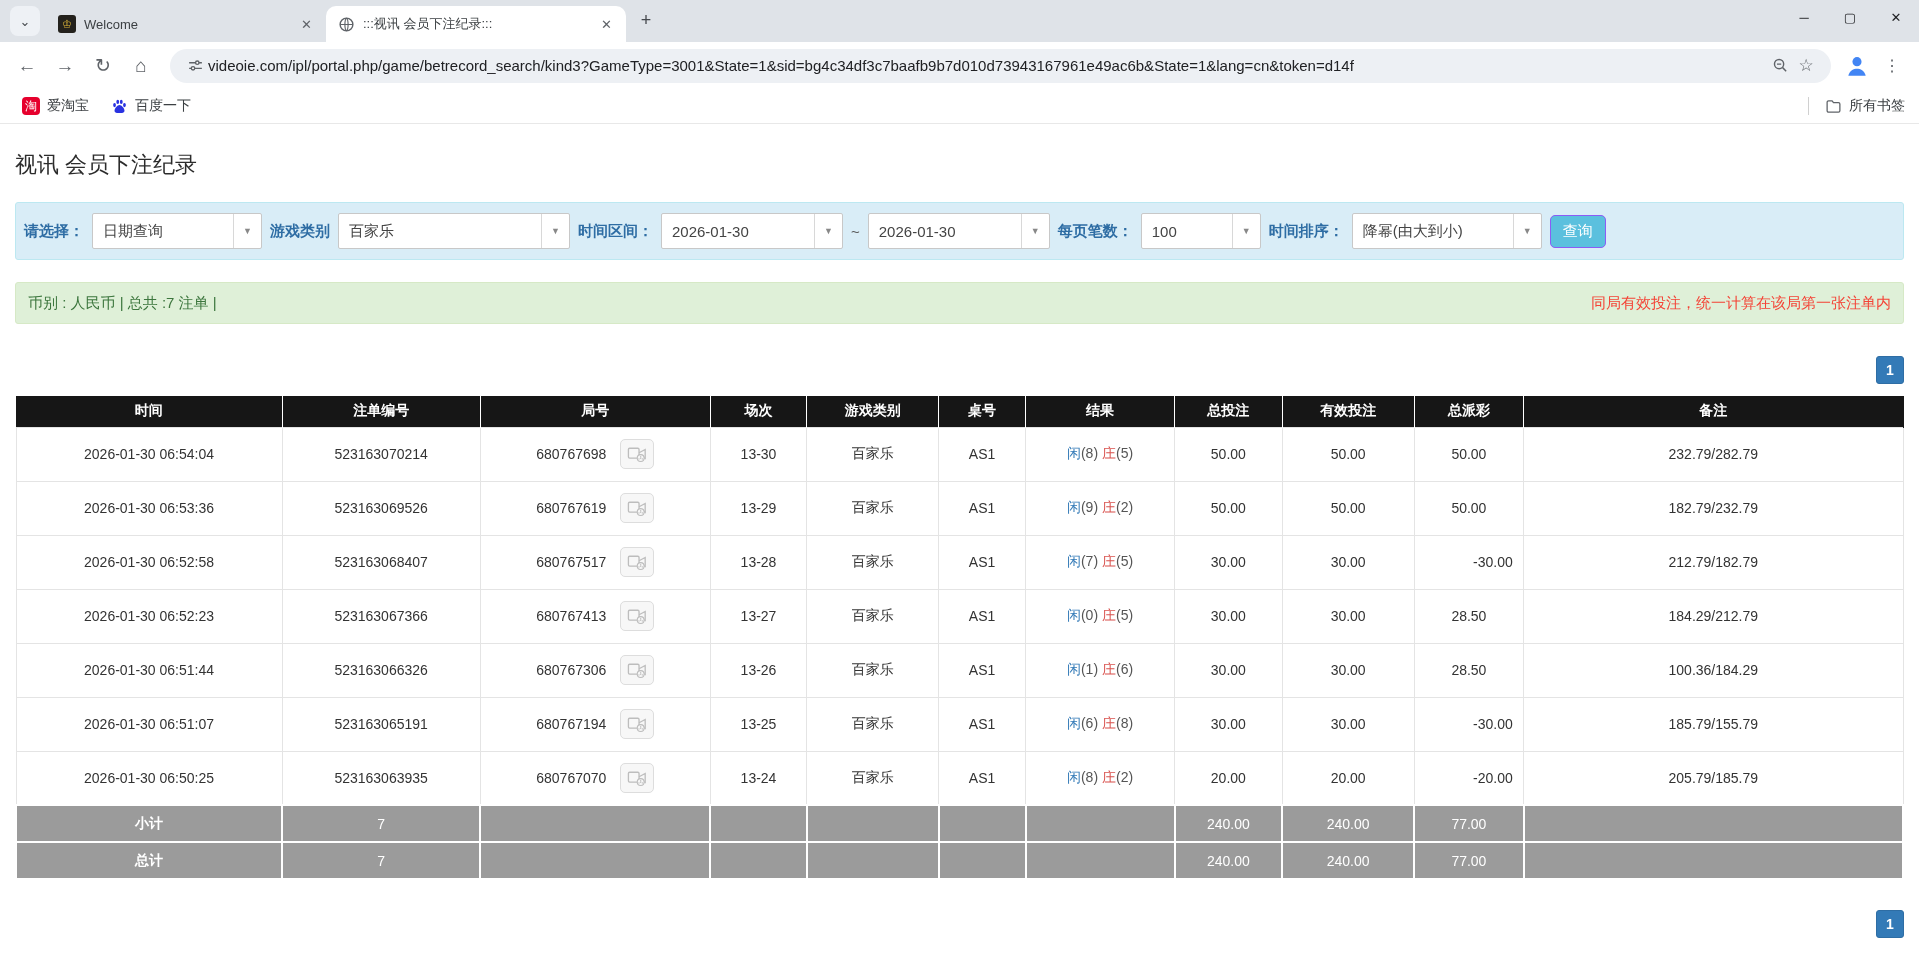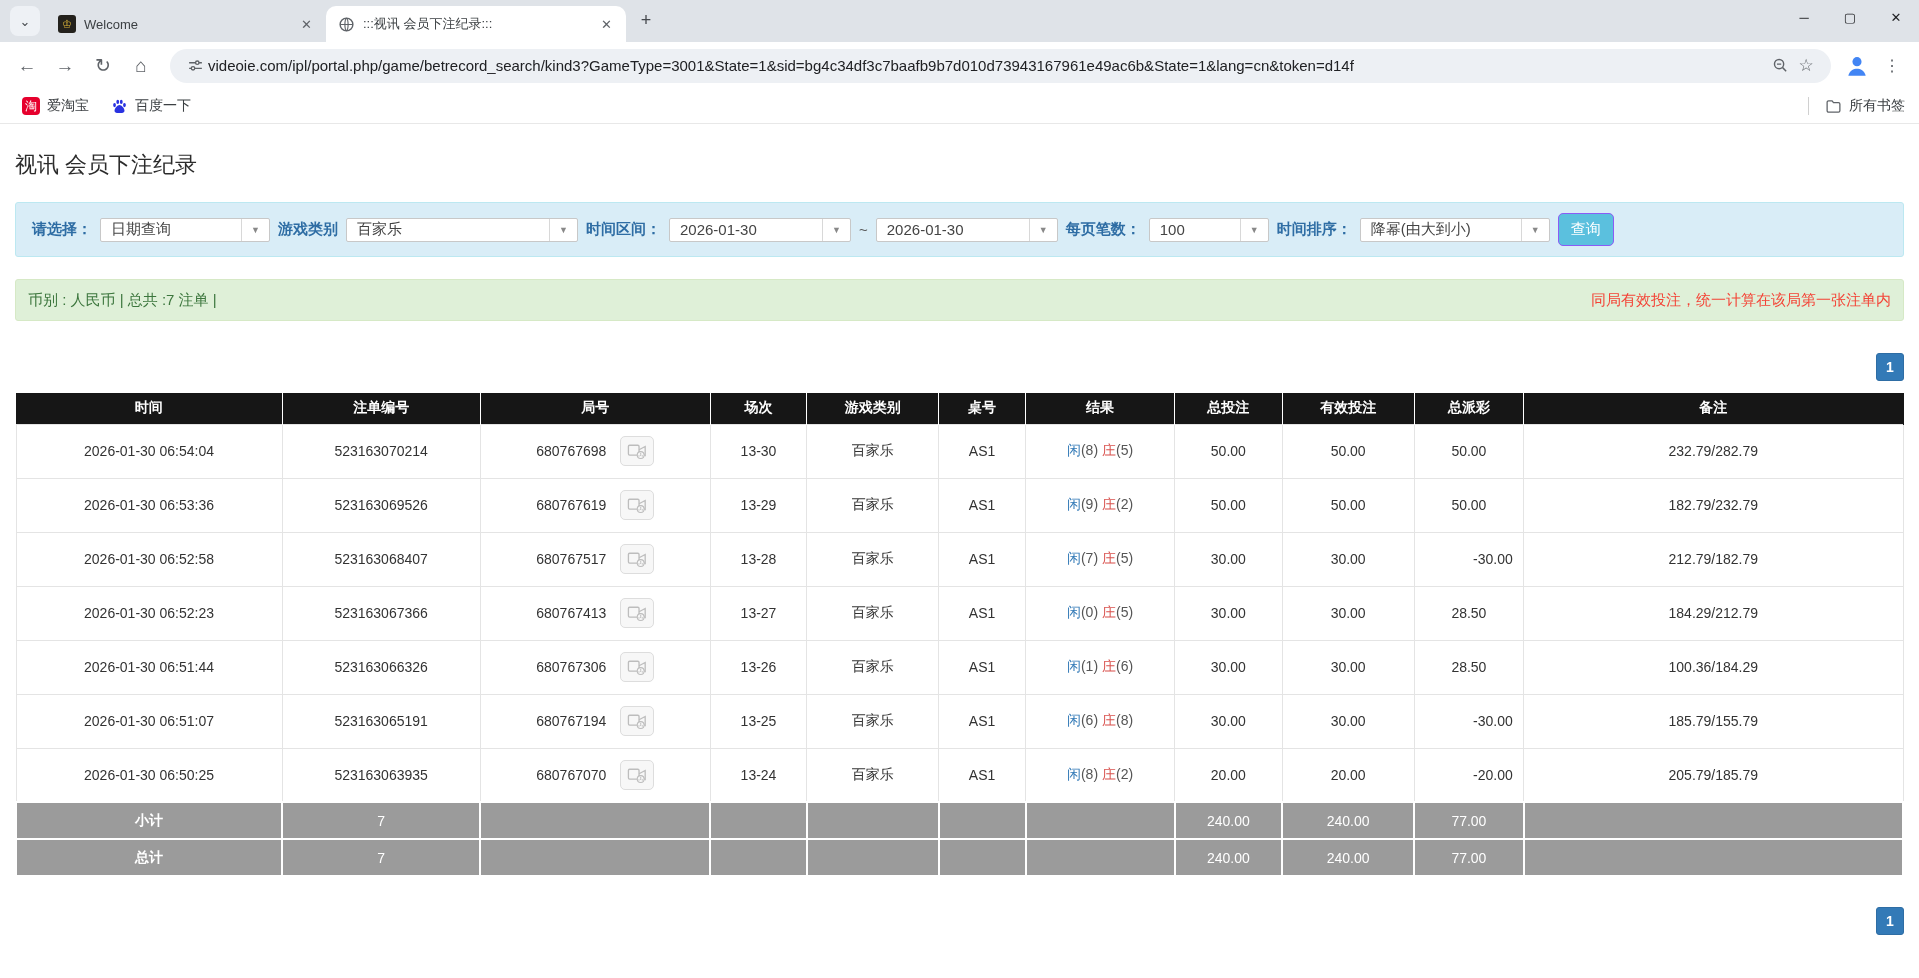--- a/index.html
+++ b/index.html
@@ -34,24 +34,24 @@
   .bm-item { display:flex; align-items:center; gap:7px; padding:4px 8px; border-radius:6px; cursor:pointer; }
   .bm-ico-tao { width:18px; height:18px; background:#e6002d; color:#fff; border-radius:4px; font-size:12px; display:flex; align-items:center; justify-content:center; }
   .bm-spacer { flex:1; }
   .bm-divider { width:1px; height:18px; background:#d0d0d0; margin-right:10px; }
   .all-bm { display:flex; align-items:center; gap:7px; cursor:pointer; }
 
   
   .content { padding:0 15px; }
   h1.page-title { font-size:22px; font-weight:500; color:#2c2c2c; margin:26px 0 22px 0; }
 
-  .filterbar { background:var(--filter-bg); border:1px solid #bce8f1; border-radius:3px; padding:10px 16px;
+  .filterbar { background:var(--filter-bg); border:1px solid #bce8f1; border-radius:3px; padding:10px 8px;
                display:flex; align-items:center; gap:8px; font-size:15px; }
   .f-label { color:var(--filter-label); font-weight:bold; white-space:nowrap; }
-  .combo { display:inline-flex; align-items:center; background:#fff; border:1px solid #c8c8c8; border-radius:2px; height:24px; cursor:pointer; }
+  .combo { display:inline-flex; align-items:center; background:#fff; border:1px solid #c8c8c8; border-radius:2px; height:36px; cursor:pointer; }
   .combo .val { padding:0 10px; font-size:15px; color:#444; flex:1; white-space:nowrap; overflow:hidden; }
   .combo .caret { width:28px; align-self:stretch; border-left:1px solid #d8d8d8; display:flex; align-items:center; justify-content:center;
                   color:#888; font-size:9px; flex:none; }
   .tilde { color:#555; }
   .query-btn { background:var(--query-button-bg); color:#fff; border:1px solid #8b5cf6; border-radius:5px; height:33px; padding:0 12px;
                font-size:15px; cursor:pointer; }
 
   .summary { margin-top:22px; background:var(--summary-bg); border:1px solid #d6e9c6; border-radius:3px; height:42px;
              display:flex; align-items:center; justify-content:space-between; padding:0 12px; font-size:15px; }
   .summary .left { color:var(--summary-text); }

